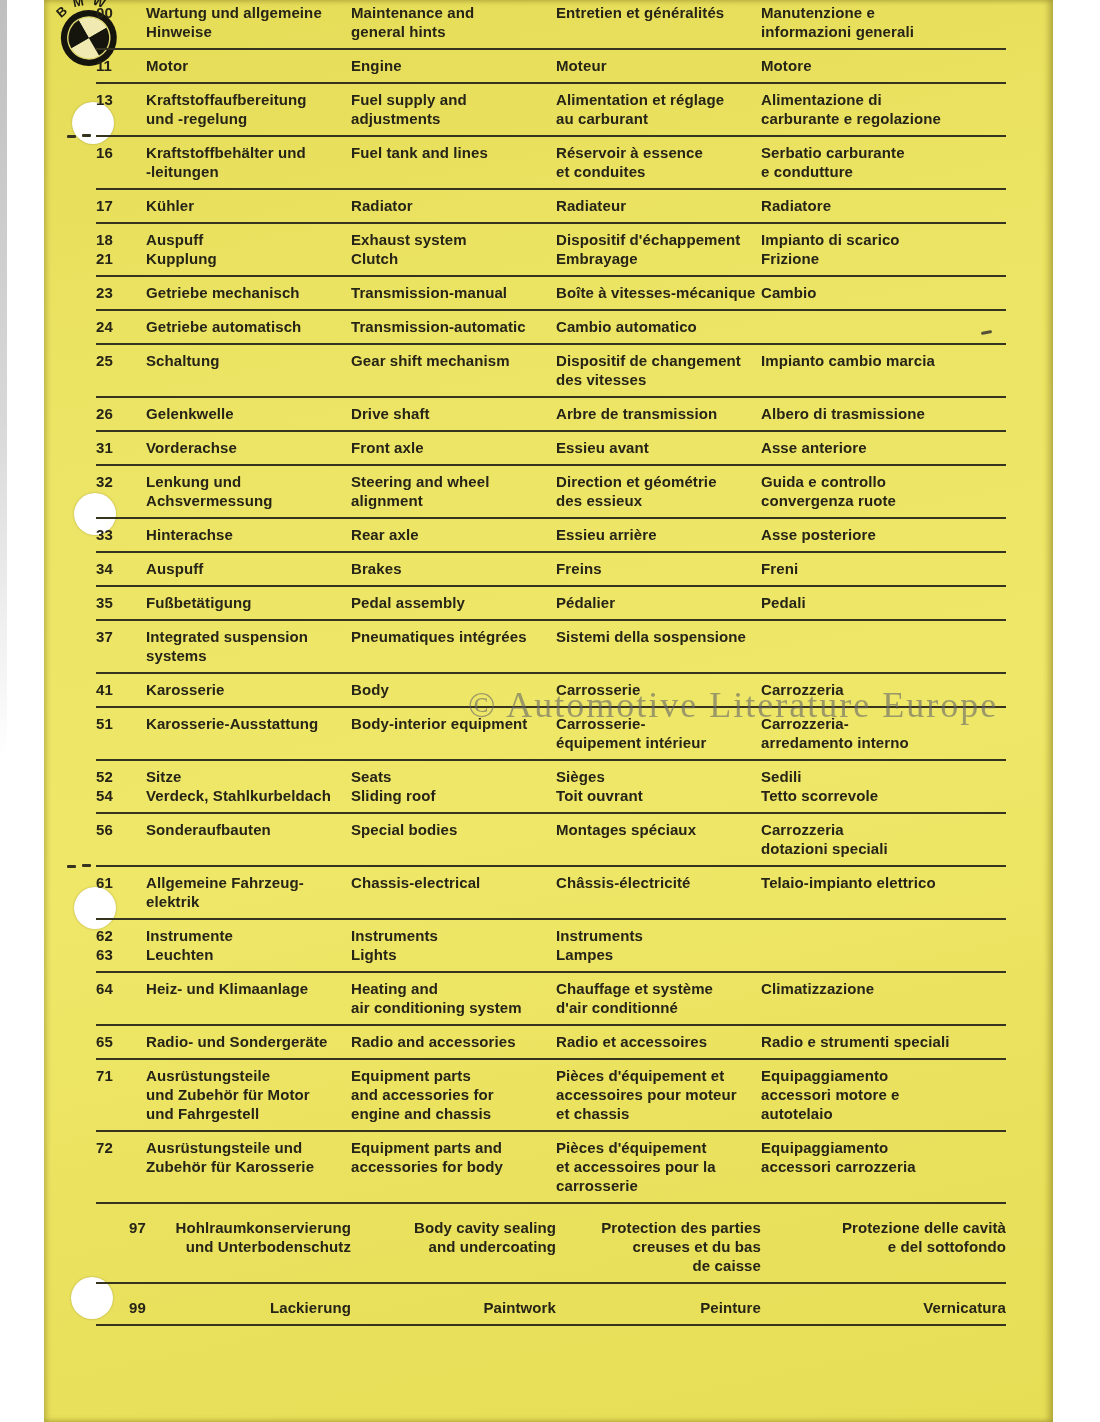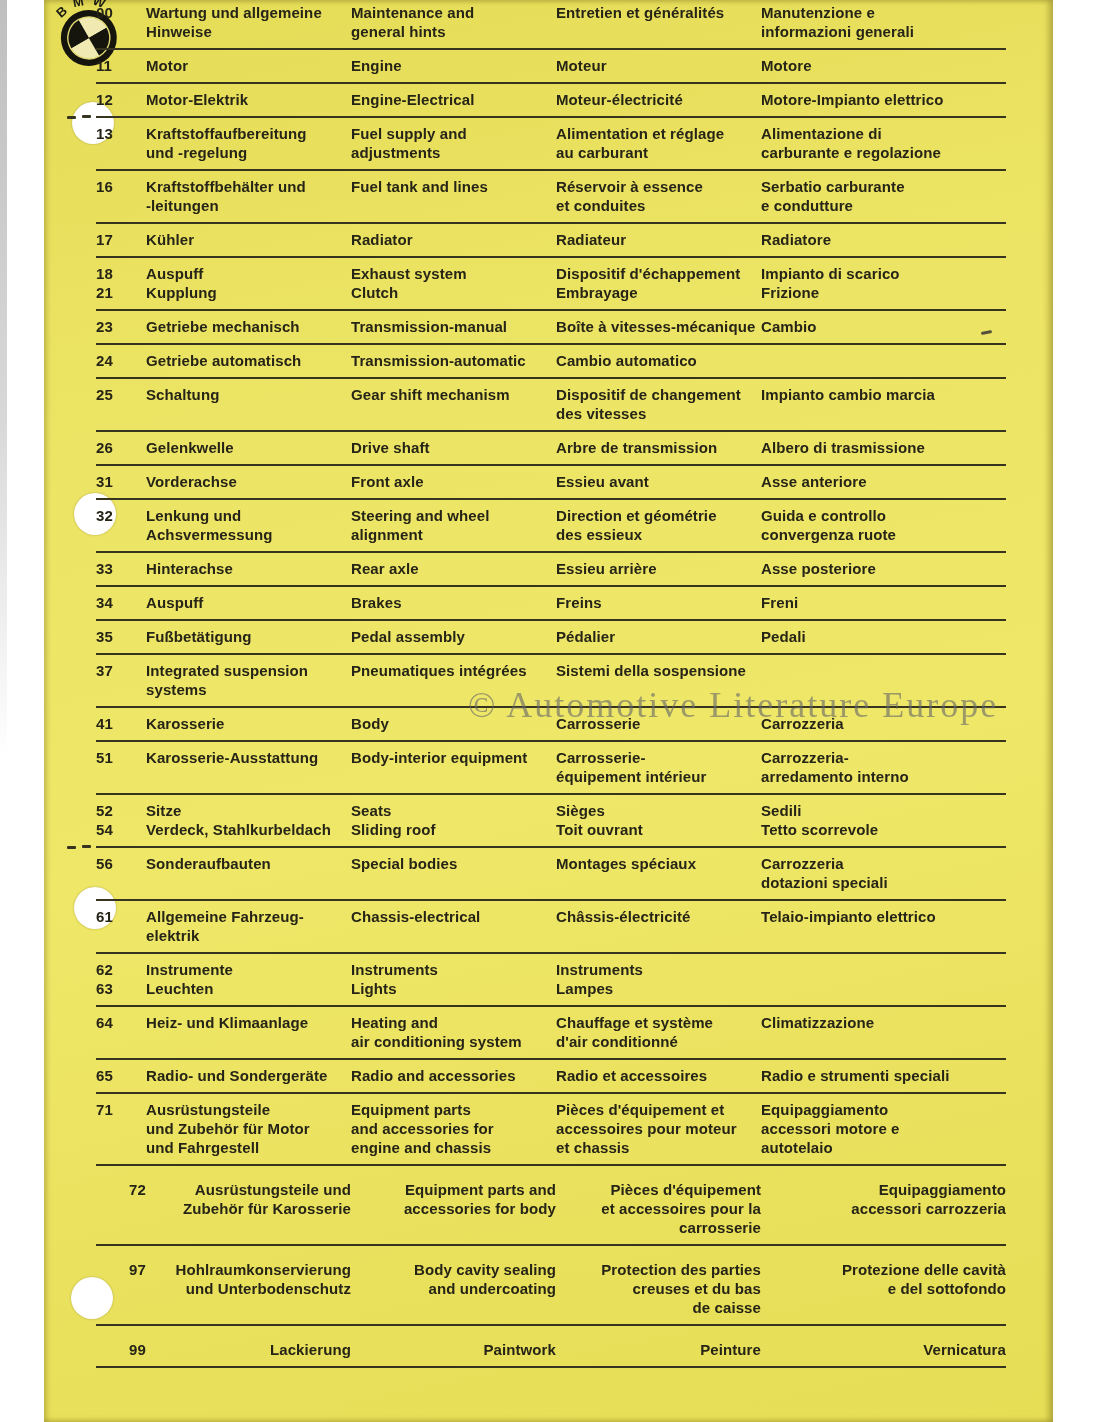--- a/index.html
+++ b/index.html
@@ -113,37 +113,20 @@
         <div class="line">Engine</div>
       </div>
     <div class="cell c-fr">
         <div class="line">Moteur</div>
       </div>
     <div class="cell c-it">
         <div class="line">Motore</div>
       </div>
   </div>
 
-  <div class="row">
-    <div class="cell c-num">
-        <div class="line">12</div>
-      </div>
-    <div class="cell c-de">
-        <div class="line">Motor-Elektrik</div>
-      </div>
-    <div class="cell c-en">
-        <div class="line">Engine-Electrical</div>
-      </div>
-    <div class="cell c-fr">
-        <div class="line">Moteur-électricité</div>
-      </div>
-    <div class="cell c-it">
-        <div class="line">Motore-Impianto elettrico</div>
-      </div>
-  </div>
 
   <div class="row">
     <div class="cell c-num">
         <div class="line">13</div>
       </div>
     <div class="cell c-de">
         <div class="line">Kraftstoffaufbereitung</div>
         <div class="line">und -regelung</div>
       </div>
     <div class="cell c-en">

